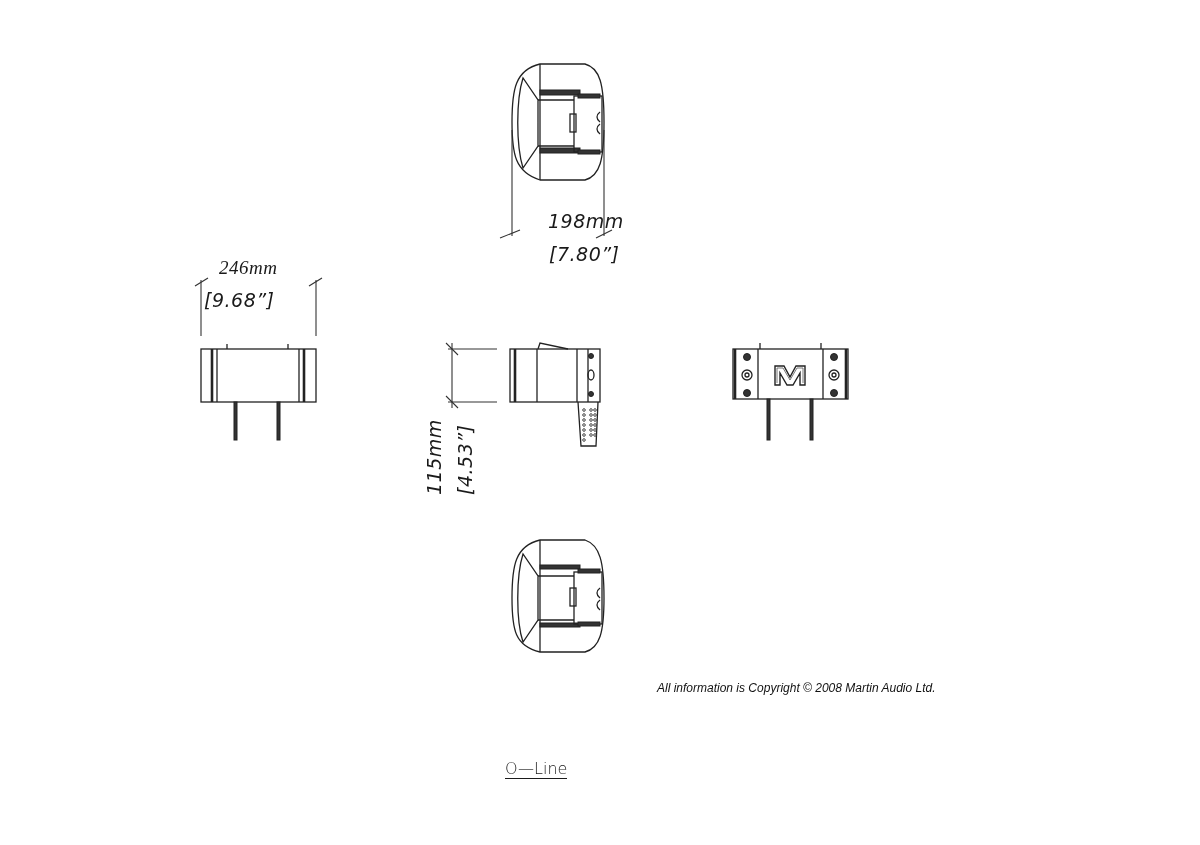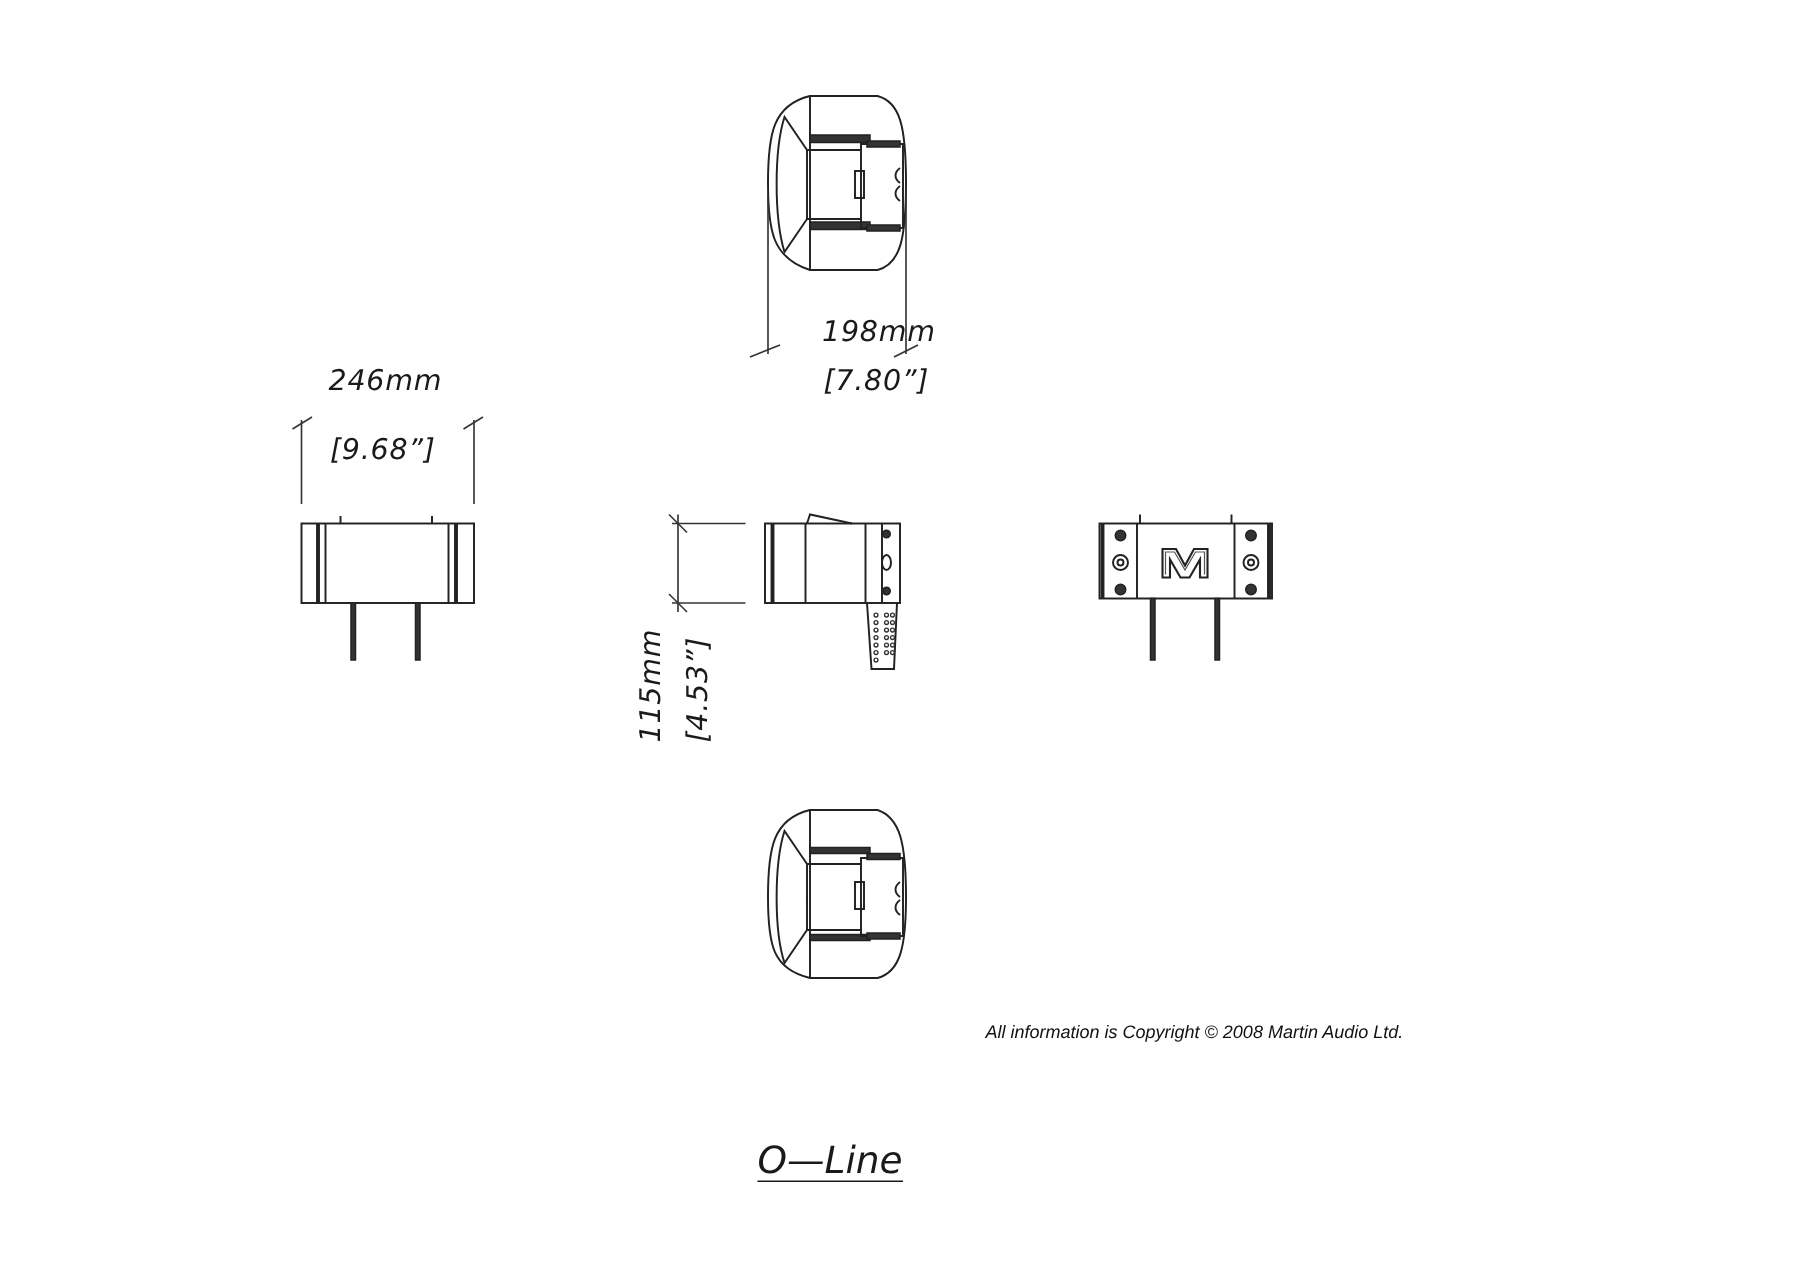--- a/index.html
+++ b/index.html
@@ -26,23 +26,22 @@
       font-family: "Liberation Sans", sans-serif;
       font-style: italic;
       font-size: 12px;
       color: #111;
       white-space: nowrap;
     }
     .model-title {
       position: absolute;
       left: 505px; top: 761px;
       font-family: "DejaVu Sans", sans-serif;
-      font-style: italic;
       font-weight: 300;
-      font-size: 25px;
+      font-size: 16px;
       color: #1a1a1a;
       border-bottom: 1.5px solid #1a1a1a;
       padding-bottom: 1px;
       line-height: 1;
       white-space: nowrap;
     }
     svg .ln { stroke: #222; stroke-width: 1.3; fill: none; }
     svg .thk { stroke: #222; stroke-width: 2.6; fill: none; }
     svg .fillblk { fill: #333; stroke: #222; stroke-width: 1; }
     svg .dim { stroke: #333; stroke-width: 1.1; fill: none; }
@@ -170,20 +169,20 @@
       <rect class="fillblk" x="578" y="622" width="22" height="4"></rect>
       <path class="ln" d="M600,588 c-4,3 -4,7 0,10"></path>
       <path class="ln" d="M600,600 c-4,3 -4,7 0,10"></path>
     </g>
   </svg>
 </div>
 
 <div class="dim-label" style="left:548px; top:212px;">198mm</div>
 <div class="dim-label" style="left:549px; top:245px;">[7.80”]</div>
 
-<div class="dim-label" style="left:219px; top:245px;">246mm</div>
-<div class="dim-label" style="left:220px; top:291px;font-style:italic;">[9.68”]</div>
+<div class="dim-label" style="left:219px; top:258px;font-family:Liberation Serif, serif;">246mm</div>
+<div class="dim-label" style="left:204px; top:291px;font-style:italic;">[9.68”]</div>
 
 <div class="dim-label vertical-label" style="left:425px; top:495px;">115mm</div>
 <div class="dim-label vertical-label" style="left:456px; top:495px;">[4.53”]</div>
 
 <div class="copyright">All information is Copyright © 2008 Martin Audio Ltd.</div>
 <div class="model-title">O—Line</div>
 
 </body></html>

